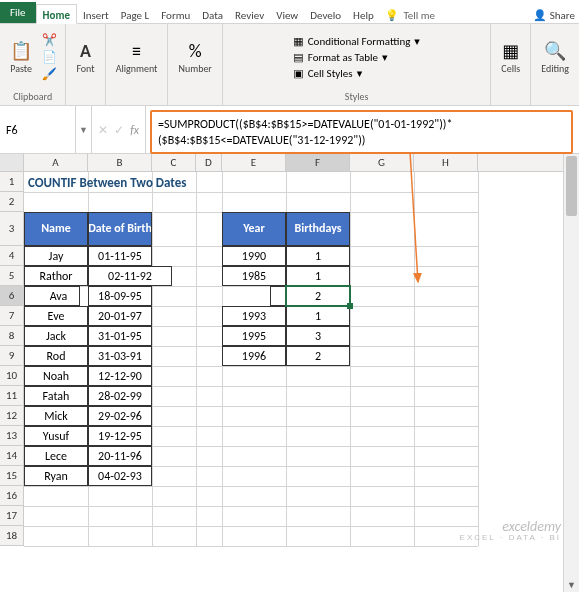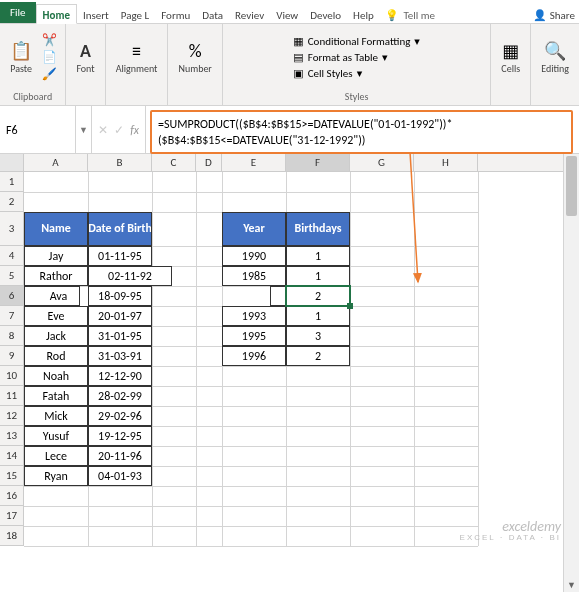--- a/index.html
+++ b/index.html
@@ -238,20 +238,21 @@
         <div class="gridlines-h" style="top: 194px; left: 0px; height: 1px; width: 454px;"></div>
         <div class="gridlines-h" style="top: 214px; left: 0px; height: 1px; width: 454px;"></div>
         <div class="gridlines-h" style="top: 234px; left: 0px; height: 1px; width: 454px;"></div>
         <div class="gridlines-h" style="top: 254px; left: 0px; height: 1px; width: 454px;"></div>
         <div class="gridlines-h" style="top: 274px; left: 0px; height: 1px; width: 454px;"></div>
         <div class="gridlines-h" style="top: 294px; left: 0px; height: 1px; width: 454px;"></div>
         <div class="gridlines-h" style="top: 314px; left: 0px; height: 1px; width: 454px;"></div>
         <div class="gridlines-h" style="top: 334px; left: 0px; height: 1px; width: 454px;"></div>
         <div class="gridlines-h" style="top: 354px; left: 0px; height: 1px; width: 454px;"></div>
         <div class="gridlines-h" style="top: 374px; left: 0px; height: 1px; width: 454px;"></div>
+        <div class="cell title-cell" style="left: 0px; top: 0px; width: 198px; height: 20px;">COUNTIF Between Two Dates</div>
         <div class="cell hdr-cell" style="left: 0px; top: 40px; width: 64px; height: 34px;">Name</div>
         <div class="cell hdr-cell" style="left: 64px; top: 40px; width: 64px; height: 34px;">Date of Birth</div>
         <div class="cell data-cell" style="left: 0px; top: 74px; width: 64px; height: 20px;">Jay</div>
         <div class="cell data-cell" style="left: 64px; top: 74px; width: 64px; height: 20px;">01-11-95</div>
         <div class="cell data-cell" style="left: 0px; top: 94px; width: 64px; height: 20px;">Rathor</div>
         <div class="cell data-cell" style="left: 64px; top: 94px; width: 84px; height: 20px;">02-11-92</div>
         <div class="cell data-cell" style="left: 0px; top: 114px; width: 56px; height: 20px; padding-left: 17px;">Ava</div>
         <div class="cell data-cell" style="left: 64px; top: 114px; width: 64px; height: 20px;">18-09-95</div>
         <div class="cell data-cell" style="left: 0px; top: 134px; width: 64px; height: 20px;">Eve</div>
         <div class="cell data-cell" style="left: 64px; top: 134px; width: 64px; height: 20px;">20-01-97</div>
@@ -263,21 +264,21 @@
         <div class="cell data-cell" style="left: 64px; top: 194px; width: 64px; height: 20px;">12-12-90</div>
         <div class="cell data-cell" style="left: 0px; top: 214px; width: 64px; height: 20px;">Fatah</div>
         <div class="cell data-cell" style="left: 64px; top: 214px; width: 64px; height: 20px;">28-02-99</div>
         <div class="cell data-cell" style="left: 0px; top: 234px; width: 64px; height: 20px;">Mick</div>
         <div class="cell data-cell" style="left: 64px; top: 234px; width: 64px; height: 20px;">29-02-96</div>
         <div class="cell data-cell" style="left: 0px; top: 254px; width: 64px; height: 20px;">Yusuf</div>
         <div class="cell data-cell" style="left: 64px; top: 254px; width: 64px; height: 20px;">19-12-95</div>
         <div class="cell data-cell" style="left: 0px; top: 274px; width: 64px; height: 20px;">Lece</div>
         <div class="cell data-cell" style="left: 64px; top: 274px; width: 64px; height: 20px;">20-11-96</div>
         <div class="cell data-cell" style="left: 0px; top: 294px; width: 64px; height: 20px;">Ryan</div>
-        <div class="cell data-cell" style="left: 64px; top: 294px; width: 64px; height: 20px;">04-01-93</div>
+        <div class="cell data-cell" style="left: 64px; top: 294px; width: 64px; height: 20px;">04-02-93</div>
         <div class="cell hdr-cell" style="left: 198px; top: 40px; width: 64px; height: 34px;">Year</div>
         <div class="cell hdr-cell" style="left: 262px; top: 40px; width: 64px; height: 34px;">Birthdays</div>
         <div class="cell data-cell" style="left: 198px; top: 74px; width: 64px; height: 20px;">1990</div>
         <div class="cell data-cell" style="left: 262px; top: 74px; width: 64px; height: 20px;">1</div>
         <div class="cell data-cell" style="left: 198px; top: 94px; width: 64px; height: 20px;">1985</div>
         <div class="cell data-cell" style="left: 262px; top: 94px; width: 64px; height: 20px;">1</div>
         <div class="cell data-cell" style="left: 198px; top: 114px; width: 64px; height: 20px; margin-left: 48px;">1992</div>
         <div class="cell data-cell sel-cell" style="left: 262px; top: 114px; width: 64px; height: 20px;">2</div>
         <div class="cell data-cell" style="left: 198px; top: 134px; width: 64px; height: 20px;">1993</div>
         <div class="cell data-cell" style="left: 262px; top: 134px; width: 64px; height: 20px;">1</div>

